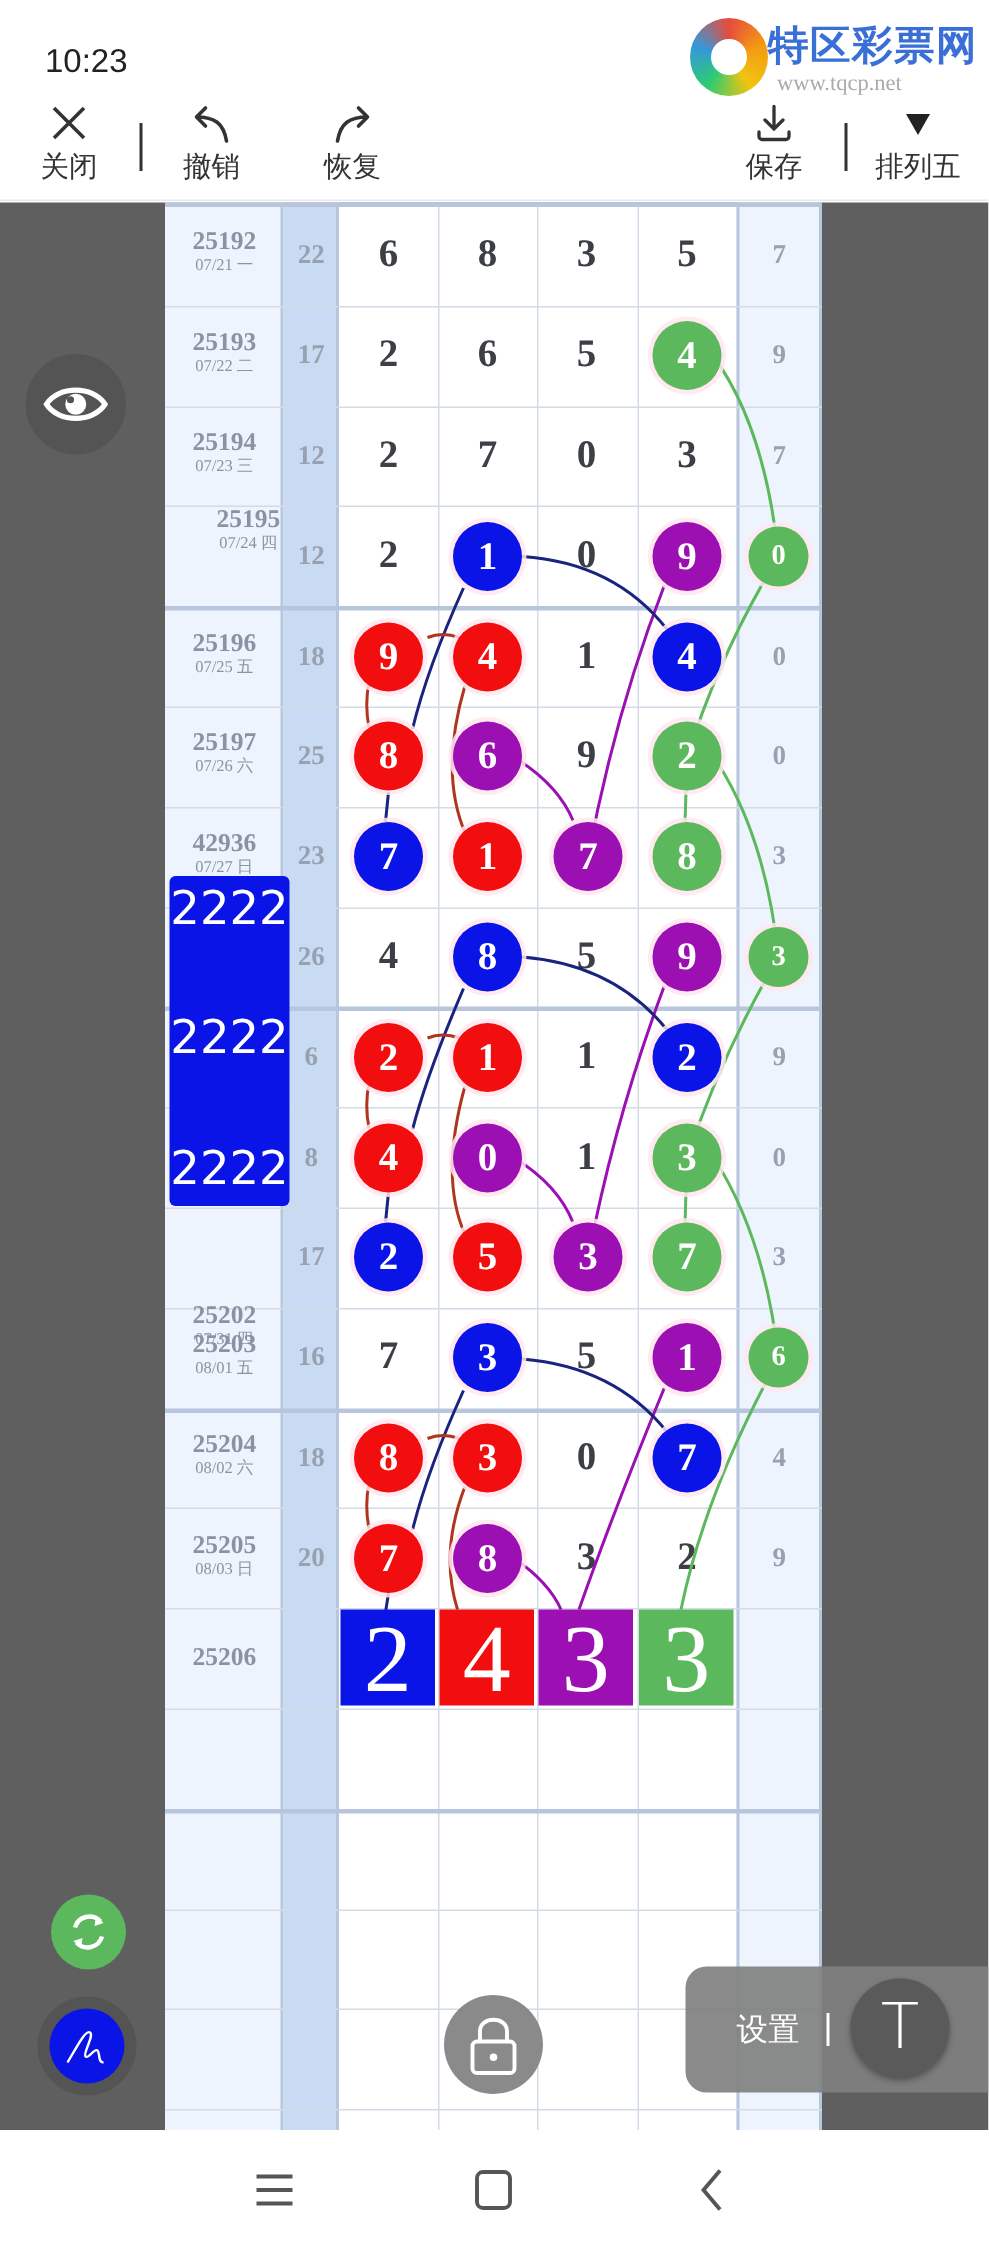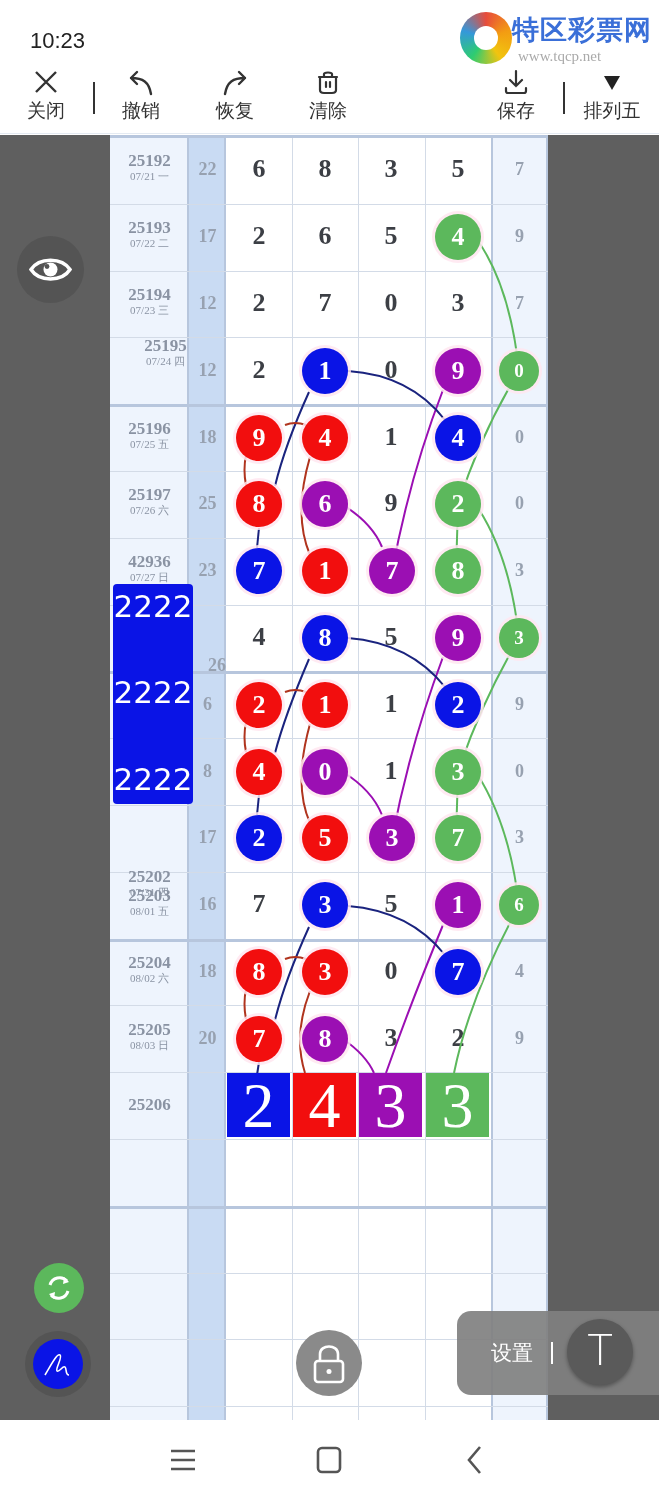--- a/index.html
+++ b/index.html
@@ -87,26 +87,20 @@
       <svg width="28" height="28" viewBox="0 0 28 28">
           <path d="M4 10 L10 4 M4 10 L10 16 M4 10 C16 10 22 14 24 26" stroke="#333" stroke-width="2.4" fill="none" stroke-linecap="round"></path>
         </svg>
       <span class="tb-label">撤销</span>
     </div>
     <div class="tb-btn" style="left:195px;">
       <svg width="28" height="28" viewBox="0 0 28 28">
           <path d="M24 10 L18 4 M24 10 L18 16 M24 10 C12 10 6 14 4 26" stroke="#333" stroke-width="2.4" fill="none" stroke-linecap="round"></path>
         </svg>
       <span class="tb-label">恢复</span>
-    </div>
-    <div class="tb-btn" style="left:288px;">
-      <svg width="28" height="28" viewBox="0 0 28 28">
-          <path d="M5 9 H23 M10 9 V6 C10 4 18 4 18 6 V9 M6 9 V22 C6 24 8 25 10 25 H18 C20 25 22 24 22 22 V9 M12 14 V19 M16 14 V19" stroke="#333" stroke-width="2.2" fill="none" stroke-linecap="round"></path>
-        </svg>
-      <span class="tb-label">清除</span>
     </div>
     <div class="tb-btn" style="left:476px;">
       <svg width="28" height="28" viewBox="0 0 28 28">
           <path d="M14 3 V18 M8 12 L14 18 L20 12 M4 20 V23 C4 24 5 25 6 25 H22 C23 25 24 24 24 23 V20" stroke="#333" stroke-width="2.2" fill="none" stroke-linecap="round"></path>
         </svg>
       <span class="tb-label">保存</span>
     </div>
     <div class="tb-sep" style="left:563px;"></div>
     <div class="tb-btn" style="left:572px;">
       <svg width="28" height="28" viewBox="0 0 28 28">
@@ -197,21 +191,21 @@
           </div>
           <div class="cell-sum" style="top: 358.4px;">25</div>
           <div class="cell-digit" style="left: 248px; top: 353.4px;">9</div>
           <div class="cell-last" style="top: 358.4px;">0</div>
           <div class="cell-period" style="top: 417.2px;">
             <span class="pn">42936</span>
             <span class="pd">07/27 日</span>
           </div>
           <div class="cell-sum" style="top: 425.2px;">23</div>
           <div class="cell-last" style="top: 425.2px;">3</div>
-          <div class="cell-sum" style="top: 520px; text-align: right;">26</div>
+          <div class="cell-sum" style="top: 492px;">26</div>
           <div class="cell-digit" style="left: 116px; top: 487px;">4</div>
           <div class="cell-digit" style="left: 248px; top: 487px;">5</div>
           <div class="cell-sum" style="top: 558.8px;">6</div>
           <div class="cell-digit" style="left: 248px; top: 553.8px;">1</div>
           <div class="cell-last" style="top: 558.8px;">9</div>
           <div class="cell-sum" style="top: 625.6px;">8</div>
           <div class="cell-digit" style="left: 248px; top: 620.6px;">1</div>
           <div class="cell-last" style="top: 625.6px;">0</div>
           <div class="cell-period" style="top: 684.4px; margin-top: 48px;">
             <span class="pn">25202</span>

